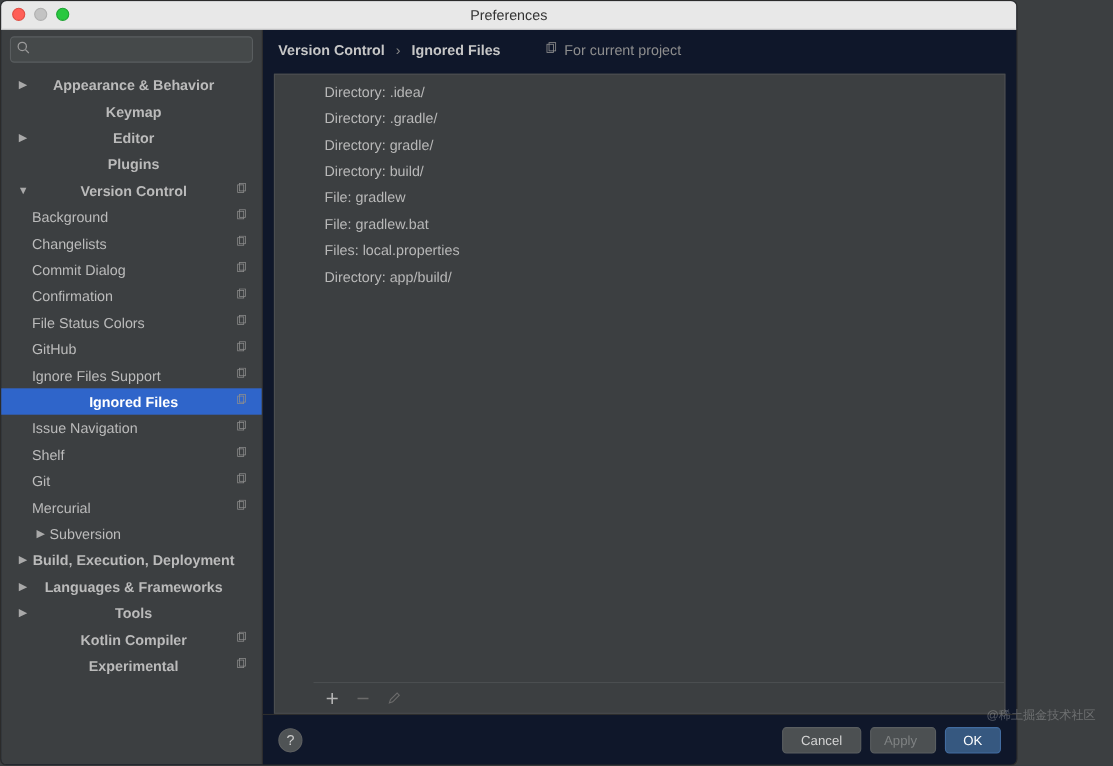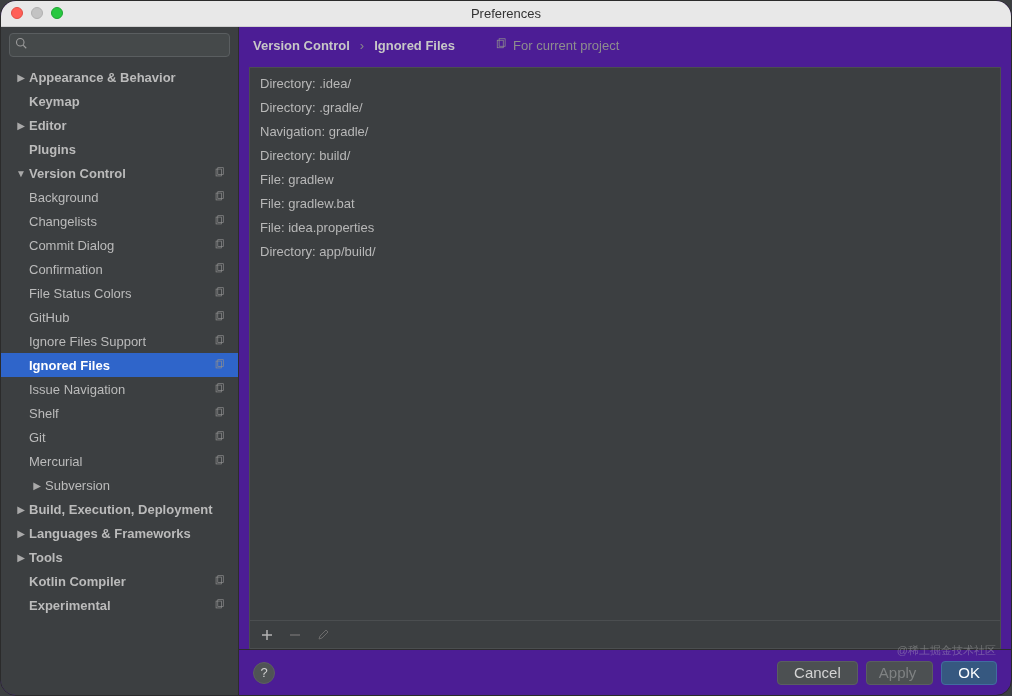--- a/index.html
+++ b/index.html
@@ -1,55 +1,55 @@
 <!DOCTYPE html>
 <html><head>
 <meta charset="utf-8">
 <style>
   * { box-sizing: border-box; margin: 0; padding: 0; }
   html, body { width: 1012px; height: 696px; font-family: -apple-system, "Helvetica Neue", Arial, sans-serif; font-size: 13px; color: #bbbbbb; background: #3c3f41; overflow: hidden; }
-  .window { width: 1012px; height: 696px; display: flex; flex-direction: column; border: 1px solid #2b2b2b; border-radius: 16px; overflow: hidden; background: #4c1d95; }
+  .window { width: 925px; height: 696px; display: flex; flex-direction: column; border: 1px solid #2b2b2b; border-radius: 6px; overflow: hidden; background: #0f172a; }
   .titlebar { height: 26px; display: flex; align-items: center; justify-content: center; position: relative; background: #e8e8e8; border-bottom: 1px solid #cfcfcf; color: #333; font-size: 13px; }
   .traffic-lights { position: absolute; left: 10px; top: 6px; display: flex; gap: 8px; }
   .tl { width: 12px; height: 12px; border-radius: 50%; }
   .tl.red { background: #ff5f57; border: 1px solid #e04e44; }
   .tl.yellow { background: #c3c3c3; border: 1px solid #b0b0b0; }
   .tl.green { background: #28c840; border: 1px solid #1fa533; }
   .body { flex: 1; display: flex; min-height: 0; }
   .sidebar { width: 238px; background: #3c3f41; border-right: 1px solid #2d2d2d; display: flex; flex-direction: column; }
   .search-wrap { padding: 6px 8px; }
   .search { width: 100%; height: 24px; background: #45494a; border: 1px solid #5a5e60; border-radius: 4px; color: #bbb; padding: 0 6px 0 22px; outline: none; }
   .search-box { position: relative; }
   .search-icon { position: absolute; left: 6px; top: 4px; color: #9b9b9b; font-size: 12px; pointer-events: none; }
   .tree { flex: 1; overflow: auto; padding-top: 2px; }
   .tree-item { display: flex; align-items: center; height: 24px; padding-left: 14px; cursor: pointer; }
   .tree-item.child { }
   .tree-item.sub { padding-left: 30px; }
   .tree-item .arrow { width: 12px; display: inline-flex; justify-content: center; color: #a9a9a9; font-size: 10px; margin-right: 2px; }
   .tree-item.no-arrow .arrow { visibility: hidden; }
   .tree-item .lbl { flex: 1; color: #bbb; white-space: nowrap; overflow: hidden; text-overflow: ellipsis; }
-  .tree-item.bold .lbl { font-weight: 600; }
+  .tree-item.bold .lbl { font-weight: 600; text-align: center; }
   .tree-item.selected { background: #2f65ca; }
   .tree-item.selected .lbl { color: #ffffff; font-weight: 600; }
   .tree-item .scope-icon { width: 14px; color: #8e8e8e; font-size: 11px; margin-right: 10px; }
   .content { flex: 1; display: flex; flex-direction: column; min-width: 0; }
   .breadcrumb { height: 32px; padding: 5px 14px 0 14px; display: flex; align-items: center; gap: 10px; border-bottom: none; color: #bcbcbc; }
   .breadcrumb .crumb { font-weight: 600; color: #c7c7c7; }
   .breadcrumb .sep { color: #888; }
   .breadcrumb .right-hint { display: flex; align-items: flex-end; gap: 6px; margin-left: 30px; color: #8e8e8e; font-style: normal; }
-  .content-body { flex: 1; margin: 8px 10px 0 10px; border: 1px solid #4b4e50; background: #3c3f41; display: flex; flex-direction: column; min-height: 0; }
+  .content-body { flex: 1; margin: 8px 10px 0 10px; border: 1px solid #4b4e50; background: #3c3f41; display: flex; flex-direction: column; min-height: 0; padding-left: 35px; }
   .list { flex: 1; overflow: auto; padding: 4px 0; }
   .list-row { padding: 2px 10px; line-height: 20px; color: #b8b8b8; white-space: nowrap; cursor: default; }
   .list-toolbar { height: 28px; border-top: 1px solid #4b4e50; display: flex; align-items: center; padding: 0 6px; gap: 6px; }
   .tbtn { width: 22px; height: 22px; display: inline-flex; align-items: center; justify-content: center; color: #b3b3b3; cursor: pointer; border-radius: 3px; font-size: 16px; }
   .tbtn.disabled { color: #6b6b6b; cursor: default; }
   .footer { height: 46px; border-top: 1px solid #2d2d2d; display: flex; align-items: center; padding: 0 14px; gap: 8px; }
   .footer .spacer { flex: 1; }
   .help-btn { width: 22px; height: 22px; border-radius: 50%; background: #4f5355; color: #d0d0d0; display: inline-flex; align-items: center; justify-content: center; font-size: 13px; cursor: pointer; border: 1px solid #5d5f60; }
-  .btn { height: 24px; padding: 0 16px; border-radius: 4px; border: 1px solid #5a5e60; background: #4c5052; color: #d4d4d4; cursor: pointer; font-size: 15px; }
+  .btn { height: 24px; padding: 0 16px; border-radius: 4px; border: 1px solid #5a5e60; background: #4c5052; color: #d4d4d4; cursor: pointer; font-size: 12px; }
   .btn.disabled { color: #7f8283; cursor: default; padding-left: 12px; }
   .btn.primary { background: #365880; border-color: #426ca0; color: #ffffff; }
   .watermark { position: absolute; right: 16px; bottom: 38px; color: rgba(200,200,200,0.35); font-size: 11px; pointer-events: none; }
 </style>
 </head>
 <body>
 
 <div class="window">
   <div class="titlebar">
     <div class="traffic-lights">
@@ -250,25 +250,25 @@
               </svg>
           </span>
           <span>For current project</span>
         </span>
       </div>
 
       <div class="content-body">
         <div class="list" id="ignored-list">
             <div class="list-row">Directory: .idea/</div>
             <div class="list-row">Directory: .gradle/</div>
-            <div class="list-row">Navigation: gradle/</div>
+            <div class="list-row">Directory: gradle/</div>
             <div class="list-row">Directory: build/</div>
             <div class="list-row">File: gradlew</div>
             <div class="list-row">File: gradlew.bat</div>
-            <div class="list-row">File: idea.properties</div>
+            <div class="list-row">Files: local.properties</div>
             <div class="list-row">Directory: app/build/</div>
           </div>
         <div class="list-toolbar">
           <span class="tbtn">
               <svg width="12" height="12" viewBox="0 0 12 12">
                 <path d="M6 1v10M1 6h10" stroke="#b3b3b3" stroke-width="1.5"></path>
               </svg>
             </span>
           <span class="tbtn disabled">
               <svg width="12" height="12" viewBox="0 0 12 12">

